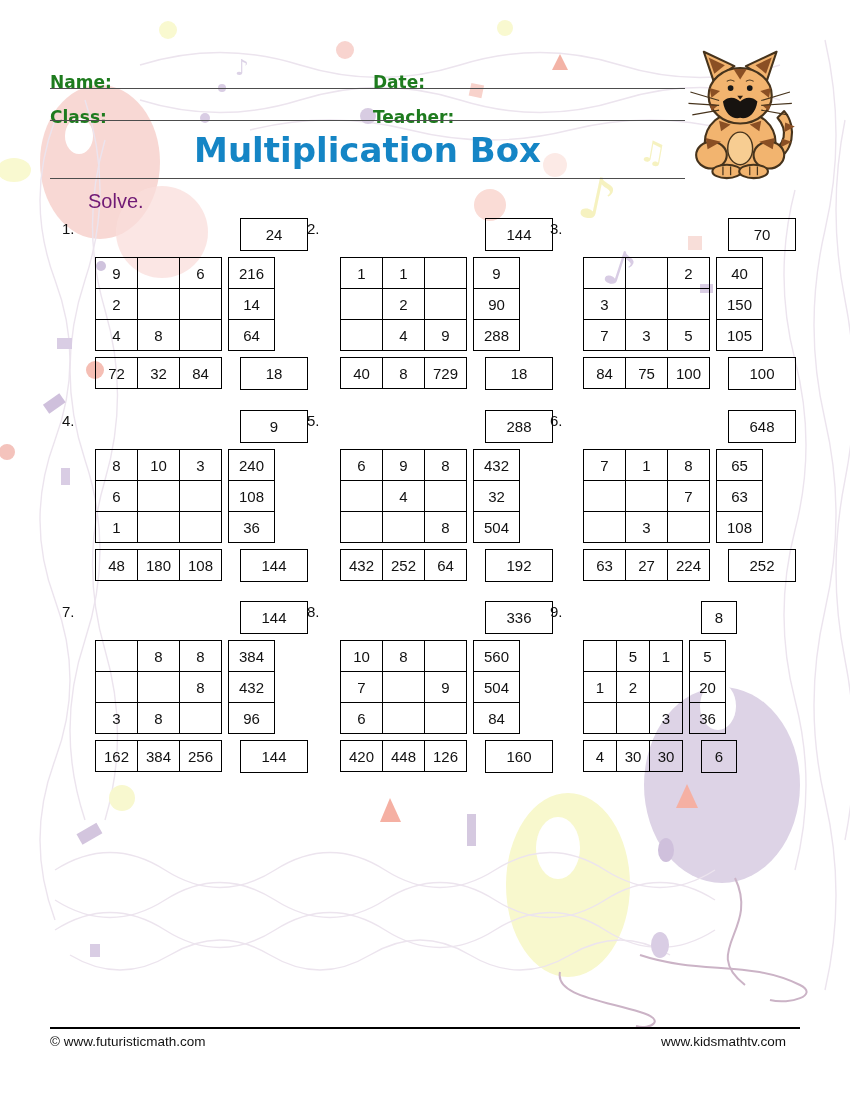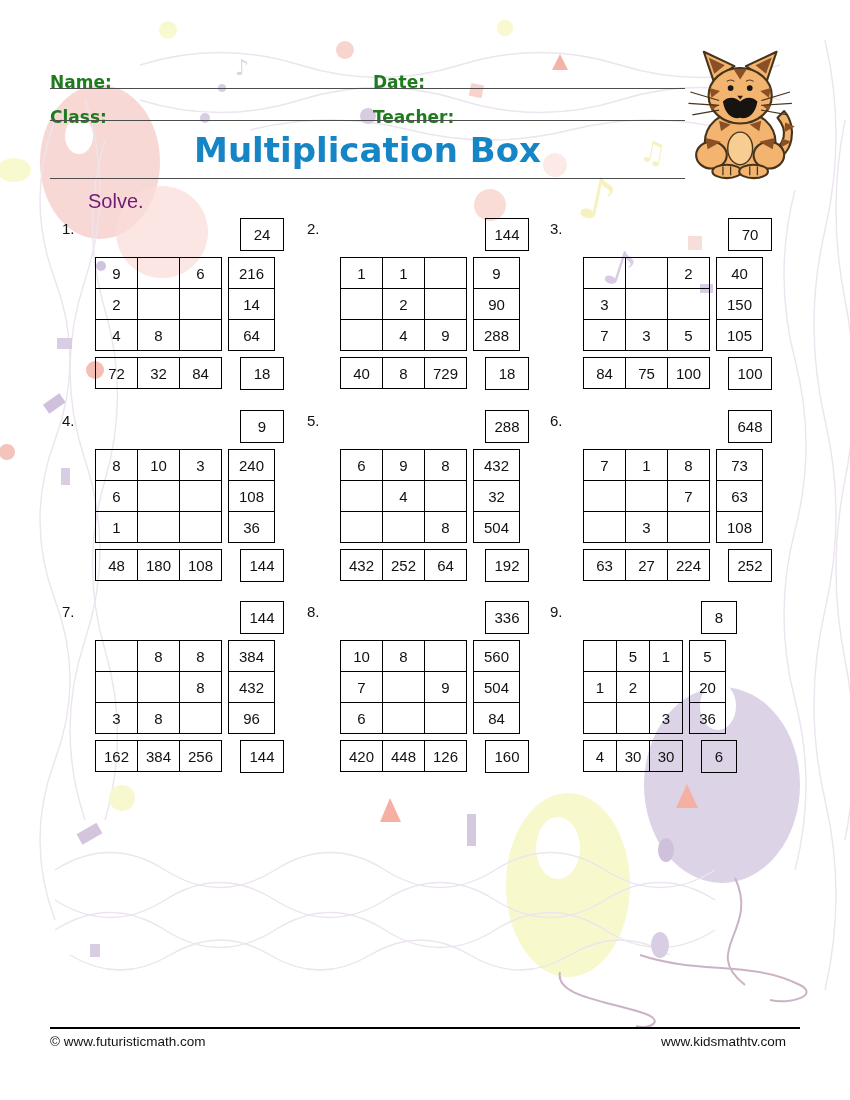--- a/index.html
+++ b/index.html
@@ -12,21 +12,21 @@
           font-weight:bold;font-size:17px;color:var(--green,#1e7b1e);margin-top:12px;}
   .rule{position:absolute;z-index:2;height:1px;background:#4d4d4d;}
   .title{position:absolute;z-index:2;left:50px;top:130px;width:635px;text-align:center;
          font-family:"DejaVu Sans",sans-serif;font-weight:bold;font-size:34px;
          color:var(--blue,#1585c5);}
   .solve{position:absolute;z-index:2;left:55px;top:190px;font-size:20px;color:#701a75;margin-left:33px;}
 
   .puzzle{position:absolute;z-index:2;}
   .pnum{position:absolute;left:0;top:2px;font-size:15px;color:#111;}
   .pbody{margin-left:33px;}
-  .box{box-sizing:border-box;border:1.5px solid #000;width:44px;height:33px;
+  .box{box-sizing:border-box;border:1.5px solid #000;width:68px;height:33px;
        display:flex;align-items:center;justify-content:center;font-size:15px;color:#111;}
   .toprow{display:flex;justify-content:flex-end;margin-bottom:6px;}
   .midrow{display:flex;gap:6px;}
   .grid3,.rightcol,.bottomcells{display:grid;border-top:1.5px solid #000;border-left:1.5px solid #000;
        height:-moz-fit-content;height:fit-content;}
   .grid3{grid-template-columns:repeat(3,42px);}
   .rightcol{grid-template-columns:46px;}
   .bottomcells{grid-template-columns:repeat(3,42px);}
   .cell{box-sizing:border-box;height:31px;border-right:1.5px solid #000;border-bottom:1.5px solid #000;
         display:flex;align-items:center;justify-content:center;font-size:15px;color:#111;}
@@ -345,21 +345,21 @@
               <div class="cell">1</div>
               <div class="cell">8</div>
               <div class="cell"></div>
               <div class="cell"></div>
               <div class="cell">7</div>
               <div class="cell"></div>
               <div class="cell">3</div>
               <div class="cell"></div>
             </div>
           <div class="rightcol">
-              <div class="cell">73</div>
+              <div class="cell">65</div>
               <div class="cell">63</div>
               <div class="cell">108</div>
             </div>
         </div>
         <div class="botrow">
           <div class="bottomcells">
               <div class="cell">63</div>
               <div class="cell">27</div>
               <div class="cell">224</div>
             </div>

